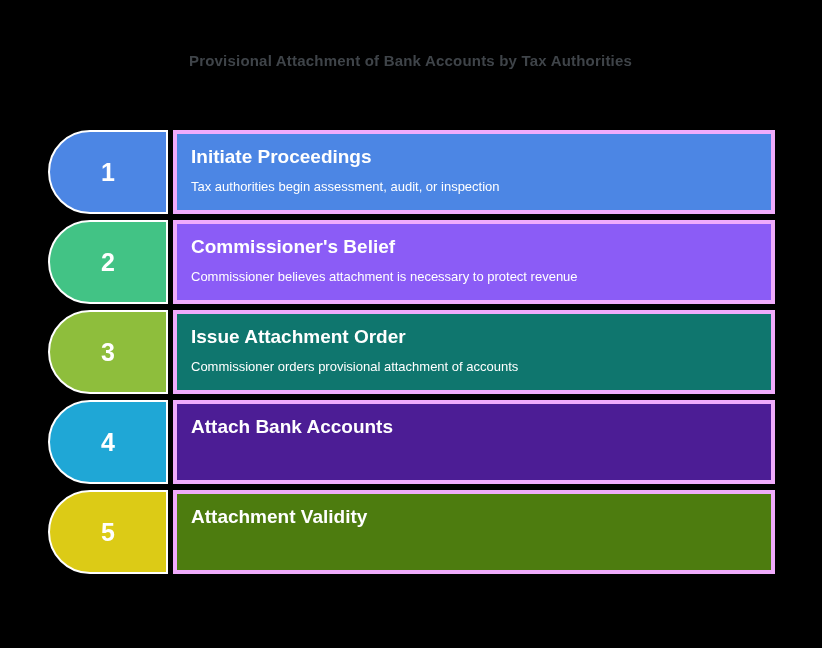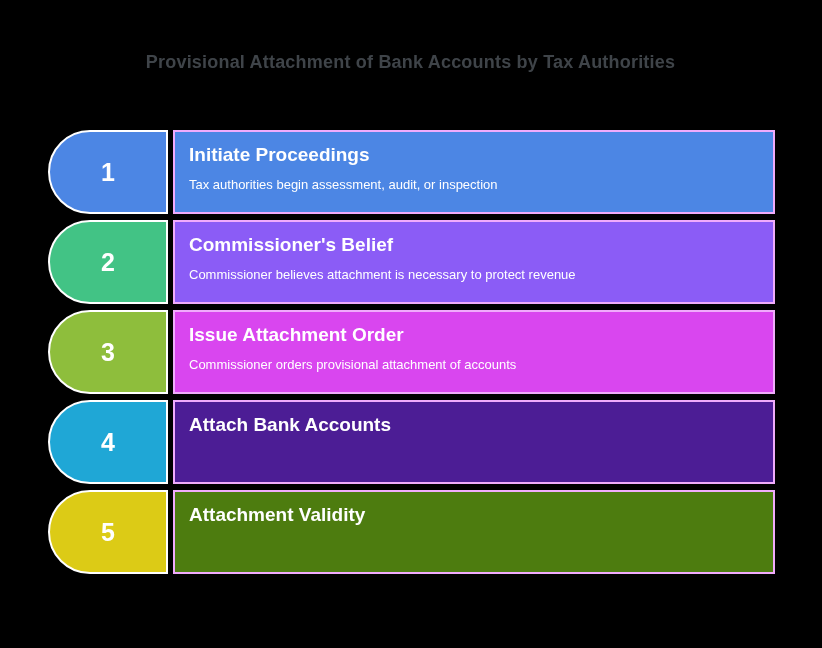--- a/index.html
+++ b/index.html
@@ -14,21 +14,21 @@
     background: #000000;
     overflow: hidden;
     font-family: "Liberation Sans", sans-serif;
   }
   .main-title {
     position: absolute;
     top: 52px;
     left: 0;
     right: 1px;
     text-align: center;
-    font-size: 18px;
+    font-size: 15px;
     font-weight: bold;
     letter-spacing: 0.2px;
   }
   .steps {
     position: absolute;
     top: 130px;
     left: 48px;
     width: 727px;
   }
   .step-row {
@@ -50,21 +50,21 @@
   .step-number {
     color: #ffffff;
     font-size: 25px;
     font-weight: bold;
   }
   .step-bar {
     flex: 1;
     margin-left: 5px;
     height: 84px;
     box-sizing: border-box;
-    border: 2px solid #f0abfc;
+    border: 4px solid #f0abfc;
     padding: 12px 16px 0 14px;
     overflow: hidden;
   }
   .step-title {
     color: #ffffff;
     font-size: 19px;
     font-weight: bold;
     line-height: 22px;
     margin: 0;
   }
@@ -101,21 +101,21 @@
       <div class="step-bar" style="background-color: #8b5cf6;">
         <div class="step-title">Commissioner's Belief</div>
         <div class="step-desc">Commissioner believes attachment is necessary to protect revenue</div>
       </div>
     </div>
 
     <div class="step-row">
       <div class="step-badge" style="background-color: rgb(142, 190, 60);">
         <span class="step-number">3</span>
       </div>
-      <div class="step-bar" style="background-color: #d946ef;">
+      <div class="step-bar" style="background-color: #0f766e;">
         <div class="step-title">Issue Attachment Order</div>
         <div class="step-desc">Commissioner orders provisional attachment of accounts</div>
       </div>
     </div>
 
     <div class="step-row">
       <div class="step-badge" style="background-color: rgb(31, 167, 214);">
         <span class="step-number">4</span>
       </div>
       <div class="step-bar" style="background-color: #4c1d95;">

